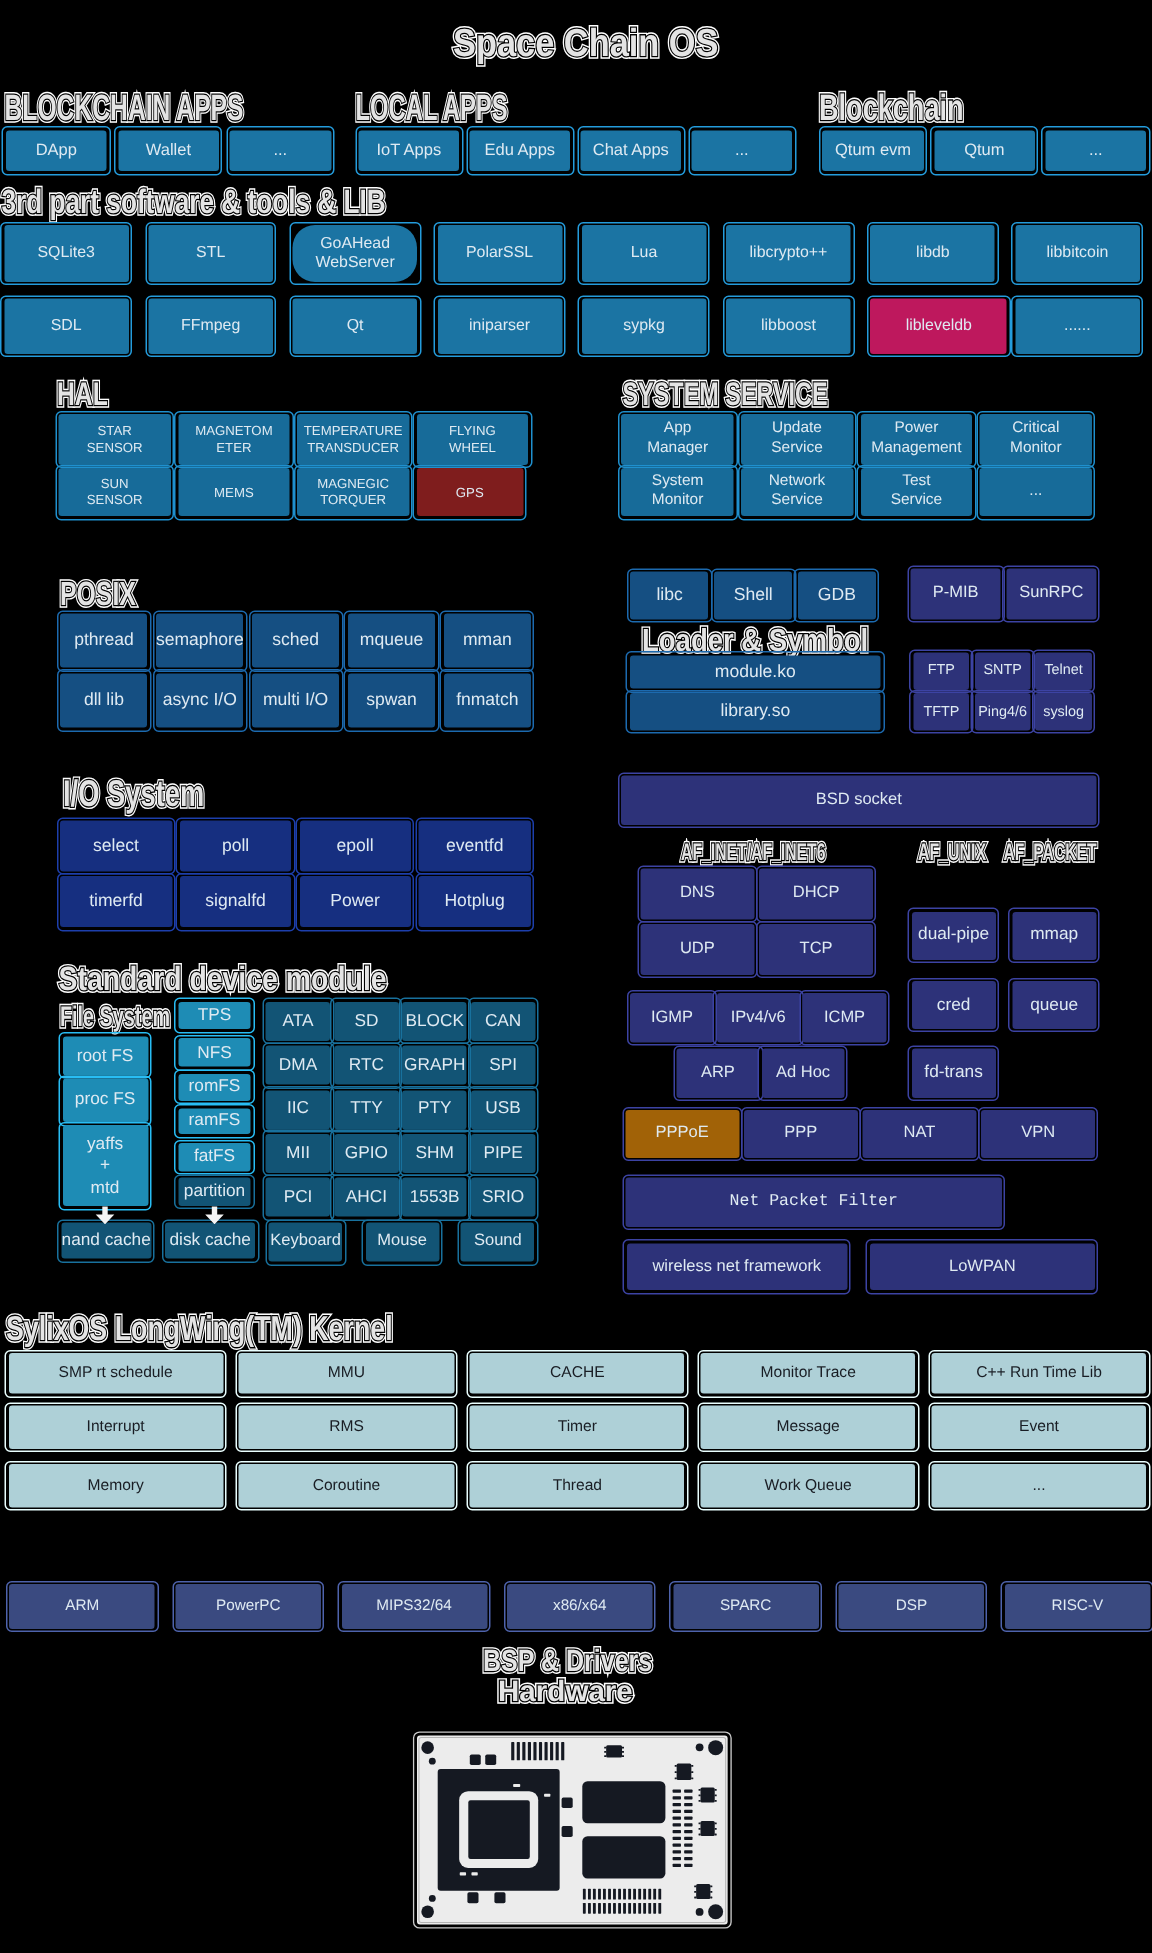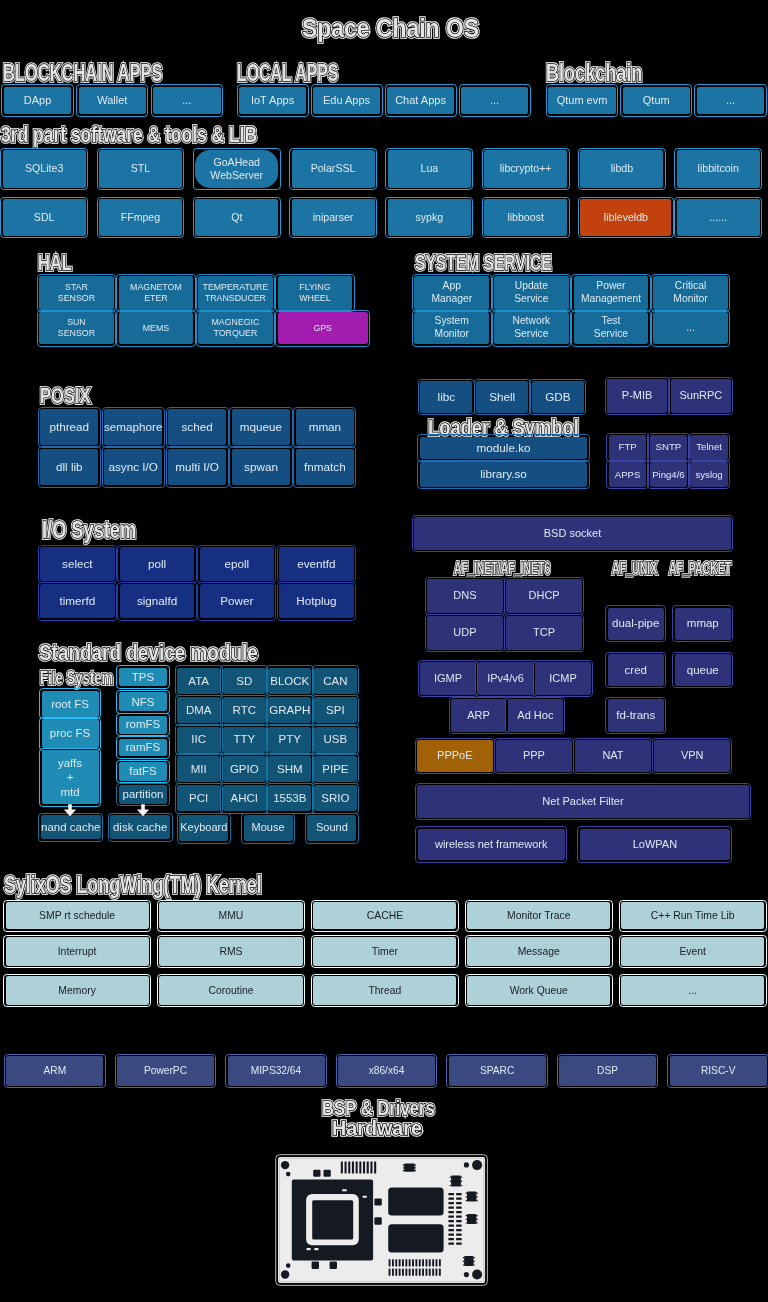--- a/index.html
+++ b/index.html
@@ -66,41 +66,41 @@
 <div class="bx" style="left:387.8px;top:150.3px;width:83.1px;height:37.6px;background:#1b74a3;font-size:10.6px;--ol:#249cdc;">Lua</div>
 <div class="bx" style="left:484.1px;top:150.3px;width:83.1px;height:37.6px;background:#1b74a3;font-size:10.6px;--ol:#249cdc;">libcrypto++</div>
 <div class="bx" style="left:580.4px;top:150.3px;width:83.1px;height:37.6px;background:#1b74a3;font-size:10.6px;--ol:#249cdc;">libdb</div>
 <div class="bx" style="left:676.7px;top:150.3px;width:83.1px;height:37.6px;background:#1b74a3;font-size:10.6px;--ol:#249cdc;">libbitcoin</div>
 <div class="bx" style="left:2.6px;top:199.0px;width:83.1px;height:37.1px;background:#1b74a3;font-size:10.6px;--ol:#249cdc;">SDL</div>
 <div class="bx" style="left:98.9px;top:199.0px;width:83.1px;height:37.1px;background:#1b74a3;font-size:10.6px;--ol:#249cdc;">FFmpeg</div>
 <div class="bx" style="left:195.2px;top:199.0px;width:83.1px;height:37.1px;background:#1b74a3;font-size:10.6px;--ol:#249cdc;">Qt</div>
 <div class="bx" style="left:291.5px;top:199.0px;width:83.1px;height:37.1px;background:#1b74a3;font-size:10.6px;--ol:#249cdc;">iniparser</div>
 <div class="bx" style="left:387.8px;top:199.0px;width:83.1px;height:37.1px;background:#1b74a3;font-size:10.6px;--ol:#249cdc;">sypkg</div>
 <div class="bx" style="left:484.1px;top:199.0px;width:83.1px;height:37.1px;background:#1b74a3;font-size:10.6px;--ol:#249cdc;">libboost</div>
-<div class="bx" style="left:580.4px;top:199.0px;width:91px;height:37.1px;background:#c2410c;font-size:10.6px;--ol:#249cdc;">libleveldb</div>
+<div class="bx" style="left:580.4px;top:199.0px;width:91px;height:37.1px;background:#be185d;font-size:10.6px;--ol:#249cdc;">libleveldb</div>
 <div class="bx" style="left:676.7px;top:199.0px;width:83.1px;height:37.1px;background:#1b74a3;font-size:10.6px;--ol:#249cdc;">......</div>
 <div class="hd" style="left:37.9px;top:252.4px;">
       <span class="w" style="font-size:21.787709497206674px;transform:scaleX(0.7571);">HAL</span>
       <span class="k" style="font-size:21.787709497206674px;transform:scaleX(0.7571);">HAL</span>
       <span class="f" style="font-size:21.787709497206674px;transform:scaleX(0.7571);">HAL</span>
     </div>
 <div class="bx" style="left:39.2px;top:276.4px;width:74.5px;height:33.4px;background:#176b99;font-size:8.8px;--ol:#1f90ce;">STAR
 SENSOR</div>
 <div class="bx" style="left:118.7px;top:276.4px;width:74.5px;height:33.4px;background:#176b99;font-size:8.8px;--ol:#1f90ce;">MAGNETOM
 ETER</div>
 <div class="bx" style="left:198.2px;top:276.4px;width:74.5px;height:33.4px;background:#176b99;font-size:8.8px;--ol:#1f90ce;">TEMPERATURE
 TRANSDUCER</div>
 <div class="bx" style="left:277.7px;top:276.4px;width:74.5px;height:33.4px;background:#176b99;font-size:8.8px;--ol:#1f90ce;">FLYING
 WHEEL</div>
 <div class="bx" style="left:39.2px;top:311.9px;width:74.5px;height:32.6px;background:#176b99;font-size:8.8px;--ol:#1f90ce;">SUN
 SENSOR</div>
 <div class="bx" style="left:118.7px;top:311.9px;width:74.5px;height:32.6px;background:#176b99;font-size:8.8px;--ol:#1f90ce;">MEMS</div>
 <div class="bx" style="left:198.2px;top:311.9px;width:74.5px;height:32.6px;background:#176b99;font-size:8.8px;--ol:#1f90ce;">MAGNEGIC
 TORQUER</div>
-<div class="bx" style="left:277.7px;top:311.9px;width:90px;height:32.6px;background:#a21caf;font-size:8.8px;text-align:center;--ol:#1f90ce;">GPS</div>
+<div class="bx" style="left:277.7px;top:311.9px;width:71px;height:32.6px;background:#7f1d1d;font-size:8.8px;text-align:center;--ol:#1f90ce;">GPS</div>
 <div class="hd" style="left:415.0px;top:252.4px;">
       <span class="w" style="font-size:21.787709497206674px;transform:scaleX(0.7171);">SYSTEM SERVICE</span>
       <span class="k" style="font-size:21.787709497206674px;transform:scaleX(0.7171);">SYSTEM SERVICE</span>
       <span class="f" style="font-size:21.787709497206674px;transform:scaleX(0.7171);">SYSTEM SERVICE</span>
     </div>
 <div class="bx" style="left:414.3px;top:276.4px;width:74.9px;height:33.4px;background:#176b99;font-size:10.3px;--ol:#1f90ce;">App
 Manager</div>
 <div class="bx" style="left:493.9px;top:276.4px;width:74.9px;height:33.4px;background:#176b99;font-size:10.3px;--ol:#1f90ce;">Update
 Service</div>
 <div class="bx" style="left:573.5px;top:276.4px;width:74.9px;height:33.4px;background:#176b99;font-size:10.3px;--ol:#1f90ce;">Power
@@ -137,21 +137,21 @@
       <span class="k" style="font-size:21.22905027932961px;transform:scaleX(0.8643);">Loader &amp; Symbol</span>
       <span class="f" style="font-size:21.22905027932961px;transform:scaleX(0.8643);">Loader &amp; Symbol</span>
     </div>
 <div class="bx" style="left:419.8px;top:436.7px;width:167.5px;height:22.7px;background:#154f82;font-size:11.7px;--ol:#1c6aaf;">module.ko</div>
 <div class="bx" style="left:419.8px;top:462.0px;width:167.5px;height:24.6px;background:#154f82;font-size:11.7px;--ol:#1c6aaf;">library.so</div>
 <div class="bx" style="left:607.0px;top:379px;width:60.2px;height:34px;background:#2d3279;font-size:11px;--ol:#3c43a3;">P-MIB</div>
 <div class="bx" style="left:670.8px;top:379px;width:60.2px;height:34px;background:#2d3279;font-size:11px;--ol:#3c43a3;">SunRPC</div>
 <div class="bx" style="left:608.7px;top:435.2px;width:37.8px;height:24.6px;background:#2d3279;font-size:9.6px;--ol:#3c43a3;">FTP</div>
 <div class="bx" style="left:649.5px;top:435.2px;width:37.8px;height:24.6px;background:#2d3279;font-size:9.6px;--ol:#3c43a3;">SNTP</div>
 <div class="bx" style="left:690.2px;top:435.2px;width:37.8px;height:24.6px;background:#2d3279;font-size:9.6px;--ol:#3c43a3;">Telnet</div>
-<div class="bx" style="left:608.7px;top:462.1px;width:37.8px;height:25.0px;background:#2d3279;font-size:9.6px;--ol:#3c43a3;">APPS</div>
+<div class="bx" style="left:608.7px;top:462.1px;width:37.8px;height:25.0px;background:#2d3279;font-size:9.6px;--ol:#3c43a3;">TFTP</div>
 <div class="bx" style="left:649.5px;top:462.1px;width:37.8px;height:25.0px;background:#2d3279;font-size:9.6px;--ol:#3c43a3;">Ping4/6</div>
 <div class="bx" style="left:690.2px;top:462.1px;width:37.8px;height:25.0px;background:#2d3279;font-size:9.6px;--ol:#3c43a3;">syslog</div>
 <div class="hd" style="left:41.8px;top:517.5px;">
       <span class="w" style="font-size:24.720670391061454px;transform:scaleX(0.7372);">I/O System</span>
       <span class="k" style="font-size:24.720670391061454px;transform:scaleX(0.7372);">I/O System</span>
       <span class="f" style="font-size:24.720670391061454px;transform:scaleX(0.7372);">I/O System</span>
     </div>
 <div class="bx" style="left:40.1px;top:547.2px;width:74.5px;height:33.9px;background:#162f80;font-size:11.7px;--ol:#1d3fac;">select</div>
 <div class="bx" style="left:119.8px;top:547.2px;width:74.5px;height:33.9px;background:#162f80;font-size:11.7px;--ol:#1d3fac;">poll</div>
 <div class="bx" style="left:199.5px;top:547.2px;width:74.5px;height:33.9px;background:#162f80;font-size:11.7px;--ol:#1d3fac;">epoll</div>
@@ -239,21 +239,21 @@
 <div class="bx" style="left:507.8px;top:699px;width:55.2px;height:33px;background:#2d3279;font-size:11px;--ol:#3c43a3;">Ad Hoc</div>
 <div class="bx" style="left:607.7px;top:607.7px;width:56.1px;height:32.0px;background:#2d3279;font-size:11.5px;--ol:#3c43a3;">dual-pipe</div>
 <div class="bx" style="left:607.7px;top:654.3px;width:56.1px;height:31.7px;background:#2d3279;font-size:11.5px;--ol:#3c43a3;">cred</div>
 <div class="bx" style="left:607.7px;top:699.4px;width:56.1px;height:32.2px;background:#2d3279;font-size:11.5px;--ol:#3c43a3;">fd-trans</div>
 <div class="bx" style="left:674.7px;top:607.7px;width:56.2px;height:32.0px;background:#2d3279;font-size:11.5px;--ol:#3c43a3;">mmap</div>
 <div class="bx" style="left:674.7px;top:654.3px;width:56.2px;height:31.7px;background:#2d3279;font-size:11.5px;--ol:#3c43a3;">queue</div>
 <div class="bx" style="left:417.0px;top:740px;width:75.6px;height:32px;background:#a16207;font-size:11px;--ol:#3c43a3;">PPPoE</div>
 <div class="bx" style="left:496.1px;top:740px;width:75.6px;height:32px;background:#2d3279;font-size:11px;--ol:#3c43a3;">PPP</div>
 <div class="bx" style="left:575.2px;top:740px;width:75.6px;height:32px;background:#2d3279;font-size:11px;--ol:#3c43a3;">NAT</div>
 <div class="bx" style="left:654.4px;top:740px;width:75.6px;height:32px;background:#2d3279;font-size:11px;--ol:#3c43a3;">VPN</div>
-<div class="bx" style="left:417px;top:785px;width:332px;height:33px;background:#2d3279;font-size:11px;--ol:#3c43a3;">Net Packet Filter</div>
+<div class="bx" style="left:417px;top:785px;width:251px;height:33px;background:#2d3279;font-size:11px;font-family:Liberation Mono, monospace;--ol:#3c43a3;">Net Packet Filter</div>
 <div class="bx" style="left:417.7px;top:828.7px;width:147.0px;height:31.8px;background:#2d3279;font-size:11.0px;--ol:#3c43a3;">wireless net framework</div>
 <div class="bx" style="left:579.7px;top:828.7px;width:150.4px;height:31.8px;background:#2d3279;font-size:11.0px;--ol:#3c43a3;">LoWPAN</div>
 <div class="hd" style="left:4.1000000000000005px;top:874.1px;">
       <span class="w" style="font-size:23.044692737430104px;transform:scaleX(0.7752);">SylixOS LongWing(TM) Kernel</span>
       <span class="k" style="font-size:23.044692737430104px;transform:scaleX(0.7752);">SylixOS LongWing(TM) Kernel</span>
       <span class="f" style="font-size:23.044692737430104px;transform:scaleX(0.7752);">SylixOS LongWing(TM) Kernel</span>
     </div>
 <div class="bx" style="left:5.5px;top:902.1px;width:143.2px;height:27.4px;background:#aed0d7;font-size:10.4px;--ol:#eaffff;color:#191d24;">SMP rt schedule</div>
 <div class="bx" style="left:159.4px;top:902.1px;width:143.2px;height:27.4px;background:#aed0d7;font-size:10.4px;--ol:#eaffff;color:#191d24;">MMU</div>
 <div class="bx" style="left:313.3px;top:902.1px;width:143.2px;height:27.4px;background:#aed0d7;font-size:10.4px;--ol:#eaffff;color:#191d24;">CACHE</div>

